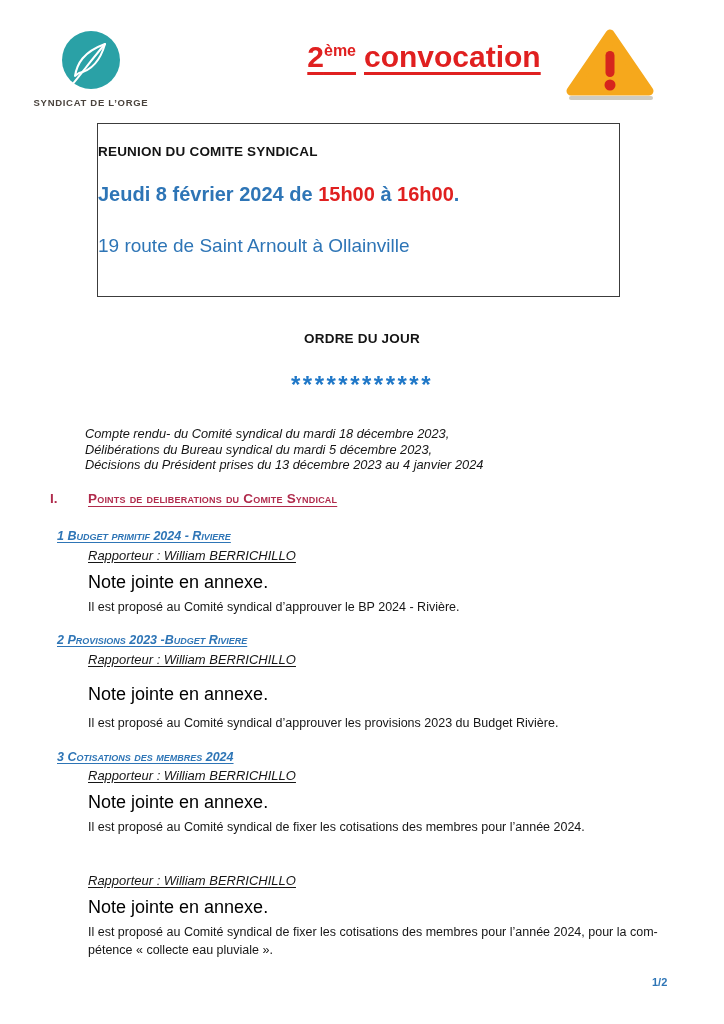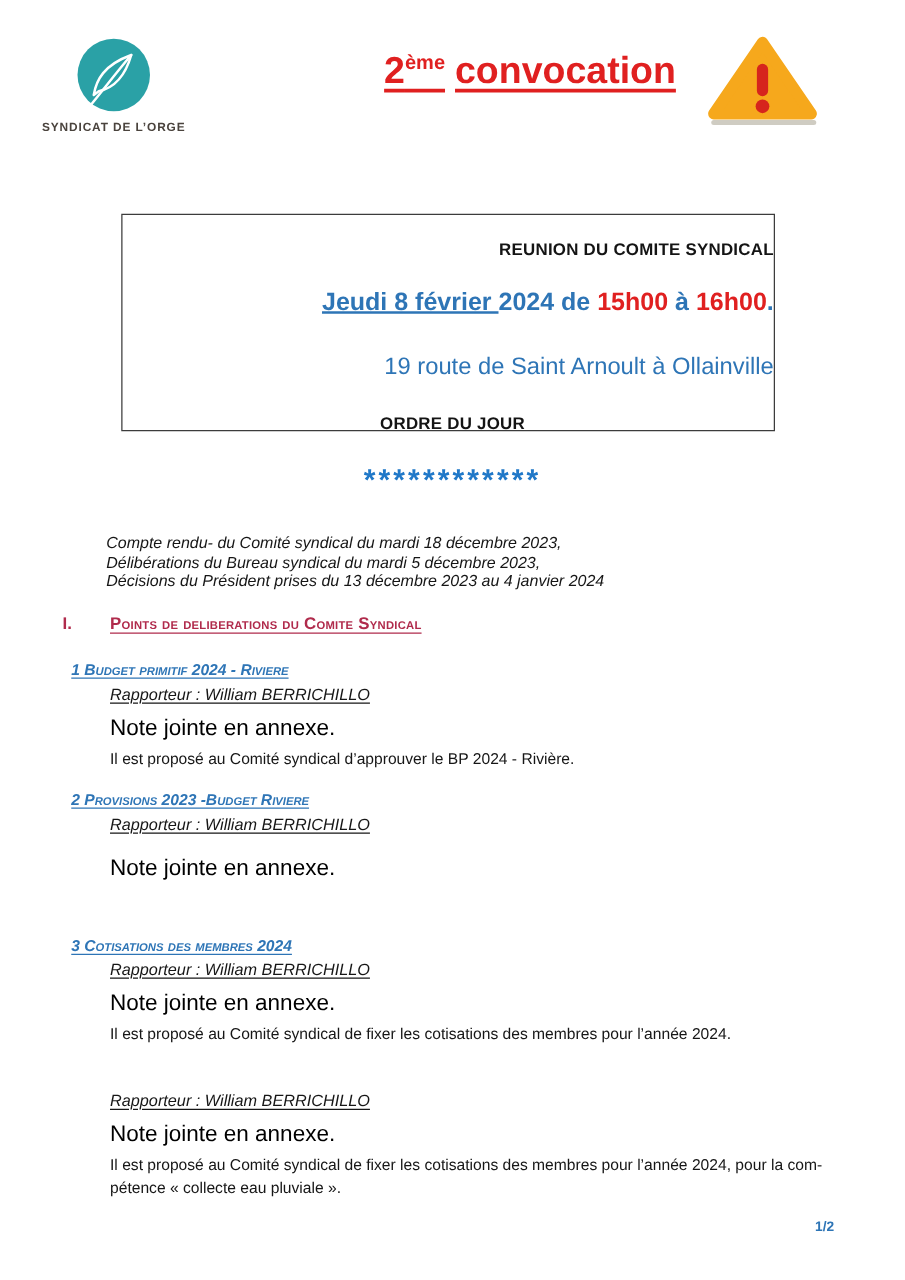--- a/index.html
+++ b/index.html
@@ -17,24 +17,24 @@
   .main-title{position:absolute;top:40px;left:424px;transform:translateX(-50%);
     font-size:30px;font-weight:700;color:#e02020;white-space:nowrap;
     text-decoration:underline;text-decoration-thickness:3px;text-underline-offset:5px;}
   .main-title sup{font-size:16px;vertical-align:super;}
   .title-word{margin-left:8px;margin-top:20px;}
 
   .warning-wrap{position:absolute;left:564px;top:27px;}
 
   
   .meeting-box{position:absolute;left:97px;top:123px;width:521px;height:172px;
-    border:1.5px solid #3c3c3c;text-align:right;margin-top:48px;}
+    border:1.5px solid #3c3c3c;text-align:left;}
   .box-title{margin-top:20px;font-size:13.5px;font-weight:700;color:#141414;letter-spacing:0.2px;}
   .box-date{margin-top:24px;font-size:20px;font-weight:700;color:#2e75b6;white-space:nowrap;}
-  .box-date .u{text-decoration:underline;white-space:pre;}
+  .box-date .u{white-space:pre;}
   .box-date .red{color:#e02020;}
   .box-address{margin-top:29px;font-size:19px;color:#2e75b6;}
 
   
   .ordre{position:absolute;top:331px;left:0;width:724px;text-align:center;
     font-size:13.5px;font-weight:700;color:#141414;letter-spacing:0.2px;}
   .separator{position:absolute;top:371px;left:0;width:724px;text-align:center;
     font-size:24px;font-weight:700;color:#2078c8;letter-spacing:2.5px;}
 
   
@@ -111,20 +111,21 @@
   <div class="item-heading">1 Budget primitif 2024 - Riviere</div>
   <div class="rapporteur" style="top:19px;">Rapporteur : William BERRICHILLO</div>
   <div class="note-line" style="top:43px;">Note jointe en annexe.</div>
   <div class="proposal-line" style="top:71px;">Il est proposé au Comité syndical d’approuver le BP 2024 - Rivière.</div>
 </div>
 
 <div class="item" style="top:633px;">
   <div class="item-heading">2 Provisions 2023 -Budget Riviere</div>
   <div class="rapporteur" style="top:19px;">Rapporteur : William BERRICHILLO</div>
   <div class="note-line" style="top:51px;">Note jointe en annexe.</div>
+  <div class="proposal-line" style="top:83px;">Il est proposé au Comité syndical d’approuver les provisions 2023 du Budget Rivière.</div>
 </div>
 
 <div class="item" style="top:750px;">
   <div class="item-heading">3 Cotisations des membres 2024</div>
   <div class="rapporteur" style="top:18px;">Rapporteur : William BERRICHILLO</div>
   <div class="note-line" style="top:42px;">Note jointe en annexe.</div>
   <div class="proposal-line" style="top:70px;">Il est proposé au Comité syndical de fixer les cotisations des membres pour l’année 2024.</div>
 </div>
 
 <div class="item" style="top:855px;">

